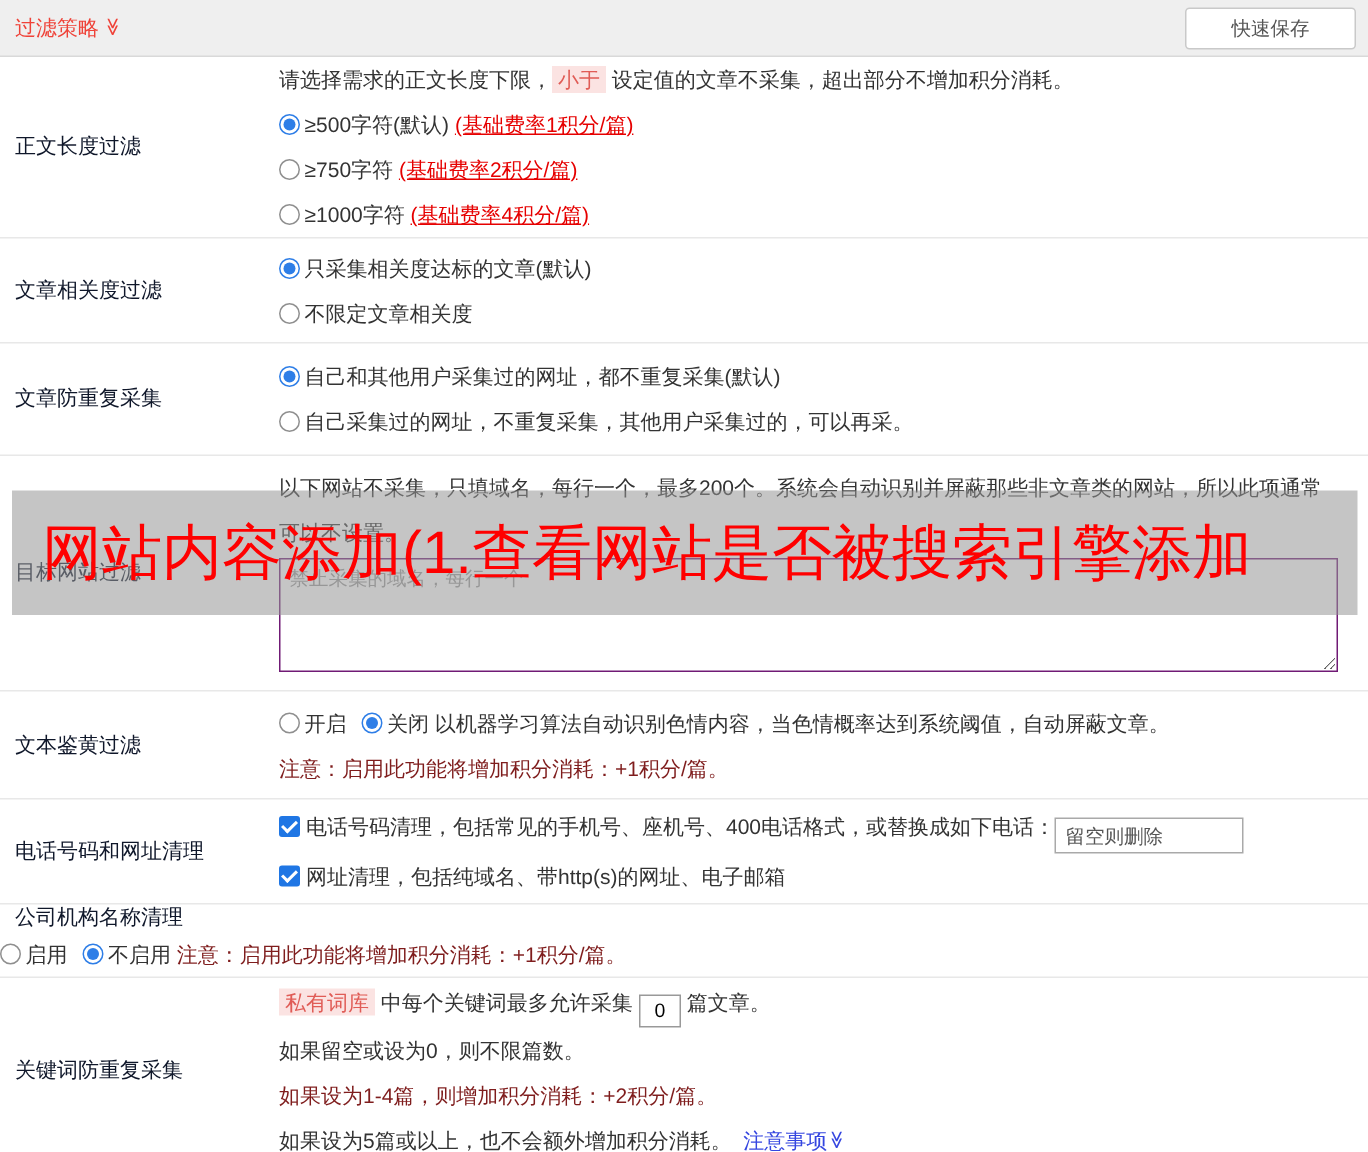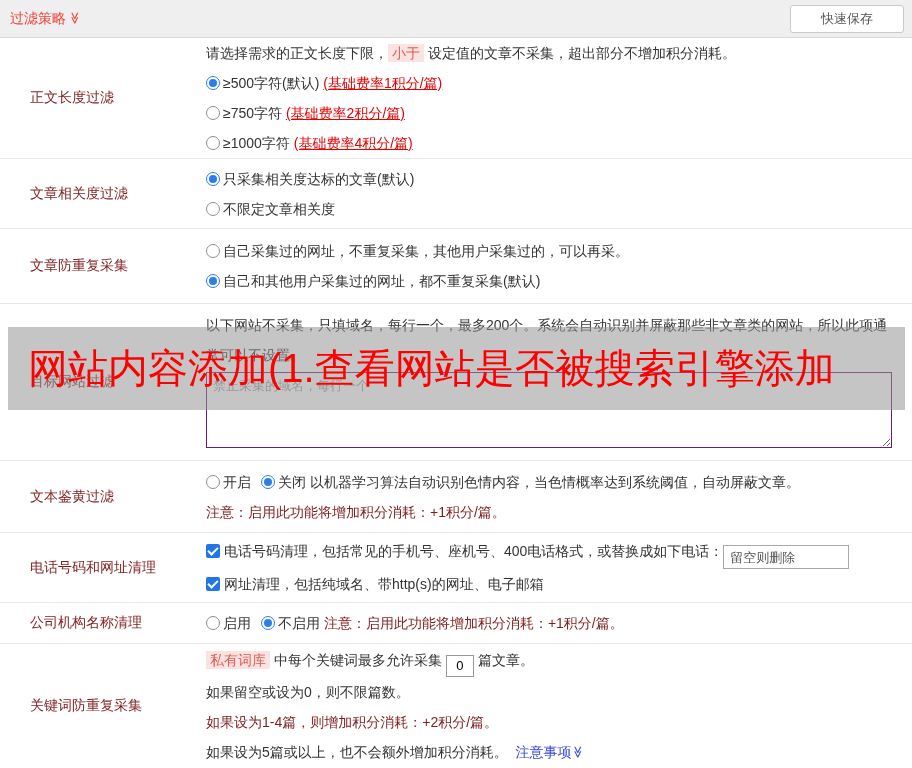--- a/index.html
+++ b/index.html
@@ -12,21 +12,21 @@
     display:flex; align-items:center; justify-content:space-between; padding:0 8px 0 10px; }
   .title { color:#ef4238; font-size:14px; }
   .chev { display:inline-block; transform:rotate(90deg); font-size:12px; line-height:1; vertical-align:1px; }
   .title .chev { color:#ef4238; margin-left:3px; }
   .save-btn { background:#fff; border:1px solid #c9c9c9; border-radius:3px;
     color:#555; font-size:13px; padding:4px 30px; cursor:pointer; font-family:inherit; }
 
   
   .row { display:flex; border-bottom:1px solid #e8e8e8; }
   .row:last-child { border-bottom:none; }
-  .row-label { width:186px; padding-left:10px; display:flex; align-items:center; color:#7f1d1d; flex:none;margin-left:20px; }
+  .row-label { width:186px; padding-left:10px; display:flex; align-items:center; color:#0f172a; flex:none; }
   .row-content { flex:1; padding-right:20px; display:flex; flex-direction:column; justify-content:center; }
   .line { line-height:30px; white-space:nowrap; }
   .wrapline { line-height:30px; white-space:normal; }
 
   .red { color:#7f1d1d; }
   .fee { color:#e60000; text-decoration:underline;margin-top:48px; }
   .badge { background:#fbe3e2; color:#e05c56; padding:1px 4px; }
   .link { color:#3546e0; cursor:pointer; }
   .link .chev { color:#3546e0; }
 
@@ -98,24 +98,24 @@
       <div class="line">
         <span class="radio"></span><span>不限定文章相关度</span>
       </div>
     </div>
   </div>
 
   <div class="row" style="min-height:75px;">
     <div class="row-label">文章防重复采集</div>
     <div class="row-content">
       <div class="line">
-        <span class="radio"></span><span>自己采集过的网址，不重复采集，其他用户采集过的，可以再采。</span>
+        <span class="radio checked"></span><span>自己和其他用户采集过的网址，都不重复采集(默认)</span>
       </div>
       <div class="line">
-        <span class="radio checked"></span><span>自己和其他用户采集过的网址，都不重复采集(默认)</span>
+        <span class="radio"></span><span>自己采集过的网址，不重复采集，其他用户采集过的，可以再采。</span>
       </div>
     </div>
   </div>
 
   <div class="row" style="min-height:157px;">
     <div class="row-label">目标网站过滤</div>
     <div class="row-content">
       <div class="wrapline">以下网站不采集，只填域名，每行一个，最多200个。系统会自动识别并屏蔽那些非文章类的网站，所以此项通常可以不设置。</div>
       <textarea class="site-textarea" placeholder="禁止采集的域名，每行一个" style=""></textarea>
     </div>
@@ -136,21 +136,21 @@
     <div class="row-content">
       <div class="line">
         <span class="checkbox"></span><span>电话号码清理，包括常见的手机号、座机号、400电话格式，或替换成如下电话：</span><input class="phone-input" placeholder="留空则删除" style="">
       </div>
       <div class="line">
         <span class="checkbox"></span><span>网址清理，包括纯域名、带http(s)的网址、电子邮箱</span>
       </div>
     </div>
   </div>
 
-  <div class="row" style="min-height:41px;">
+  <div class="row" style="min-height:41px;flex-direction:column;">
     <div class="row-label">公司机构名称清理</div>
     <div class="row-content">
       <div class="line">
         <span class="radio"></span><span>启用</span><span class="gap"></span><span class="radio checked"></span><span>不启用</span>&nbsp;<span class="red">注意：启用此功能将增加积分消耗：+1积分/篇。</span>
       </div>
     </div>
   </div>
 
   <div class="row" style="min-height:125px;">
     <div class="row-label">关键词防重复采集</div>

